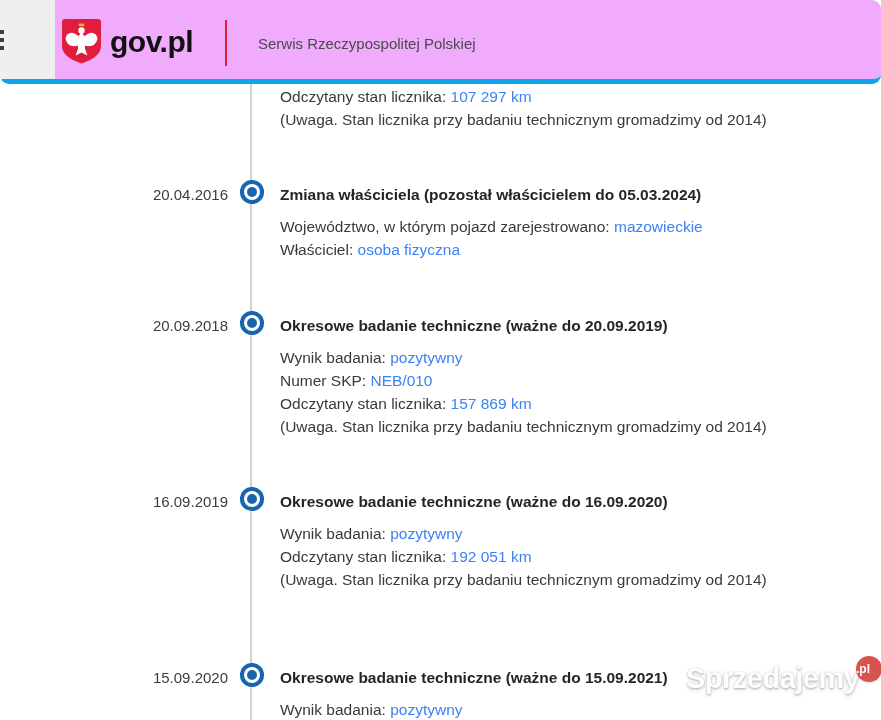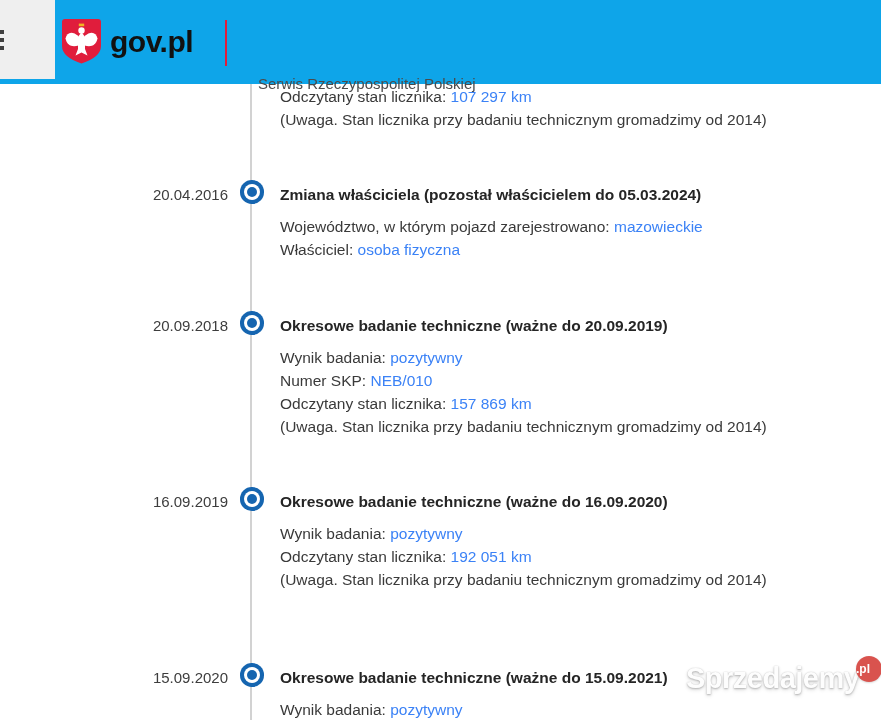--- a/index.html
+++ b/index.html
@@ -13,42 +13,42 @@
   body{
     position:relative;
     font-family:"Liberation Sans","DejaVu Sans",sans-serif;
     background:#ffffff;
     color:#3a3a3a;
   }
 
   
   .header{
     position:absolute;left:0;top:0;width:881px;height:84px;
-    background:#0ea5e9;border-bottom:5px solid #0ea5e9;z-index:5;
+    background:#f0abfc;border-bottom:5px solid #0ea5e9;z-index:5;border-radius:9px;
   }
   .corner-block{
     position:absolute;left:0;top:0;width:55px;height:79px;
     background:#efefef;
   }
   .menu-icon{position:absolute;left:0;top:30px;width:6px;height:22px;cursor:pointer;}
   .menu-icon i{
     display:block;width:4px;height:4px;margin-bottom:4px;background:#3f3f3f;
   }
   .brand{position:absolute;left:62px;top:19px;display:flex;align-items:center;cursor:pointer;}
   .crest{width:39px;height:45px;display:block;}
   .brand-text{
     font-weight:bold;font-size:30px;letter-spacing:-0.5px;color:#111;
     margin-left:9px;line-height:45px;
   }
   .header-divider{
     position:absolute;left:225px;top:20px;width:2px;height:46px;
     background:var(--brand-red);
   }
   .tagline{
-    position:absolute;left:258px;top:35px;font-size:15px;color:#4a4a4a;margin-top:40px;
+    position:absolute;left:258px;top:35px;font-size:15px;color:#4a4a4a;
   }
 
   
   .timeline-line{
     position:absolute;left:250px;top:84px;width:2px;height:636px;
     background:var(--line-gray);
   }
   .entry{position:absolute;left:0;width:881px;}
   .entry-date{
     position:absolute;left:0;top:0;width:228px;text-align:right;

